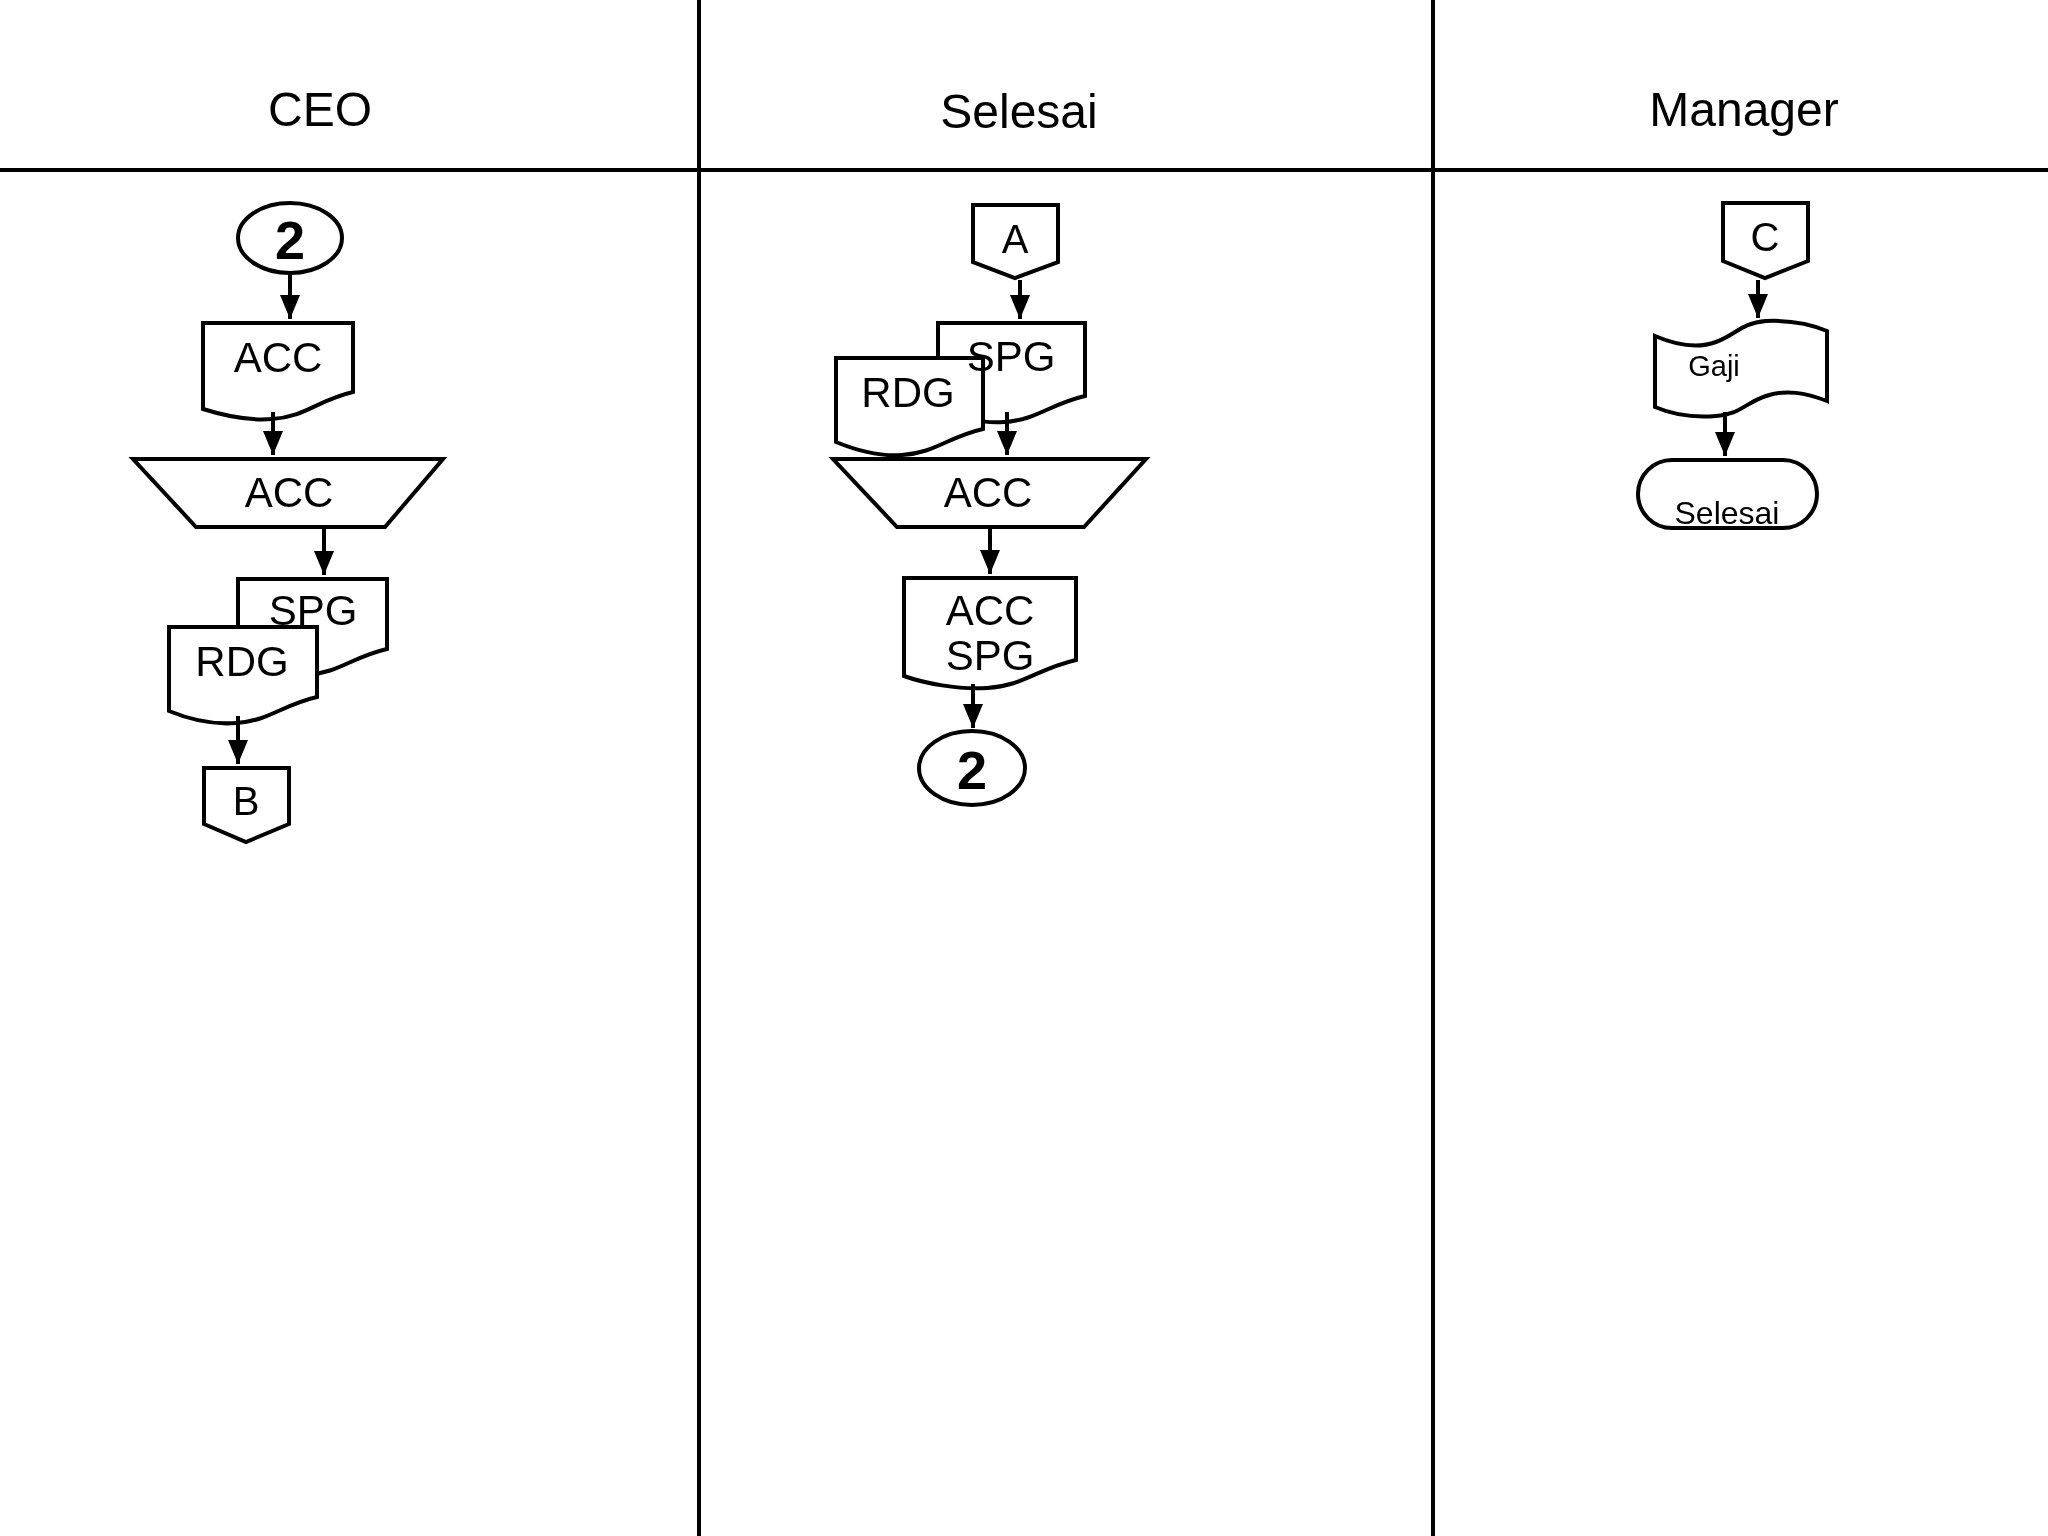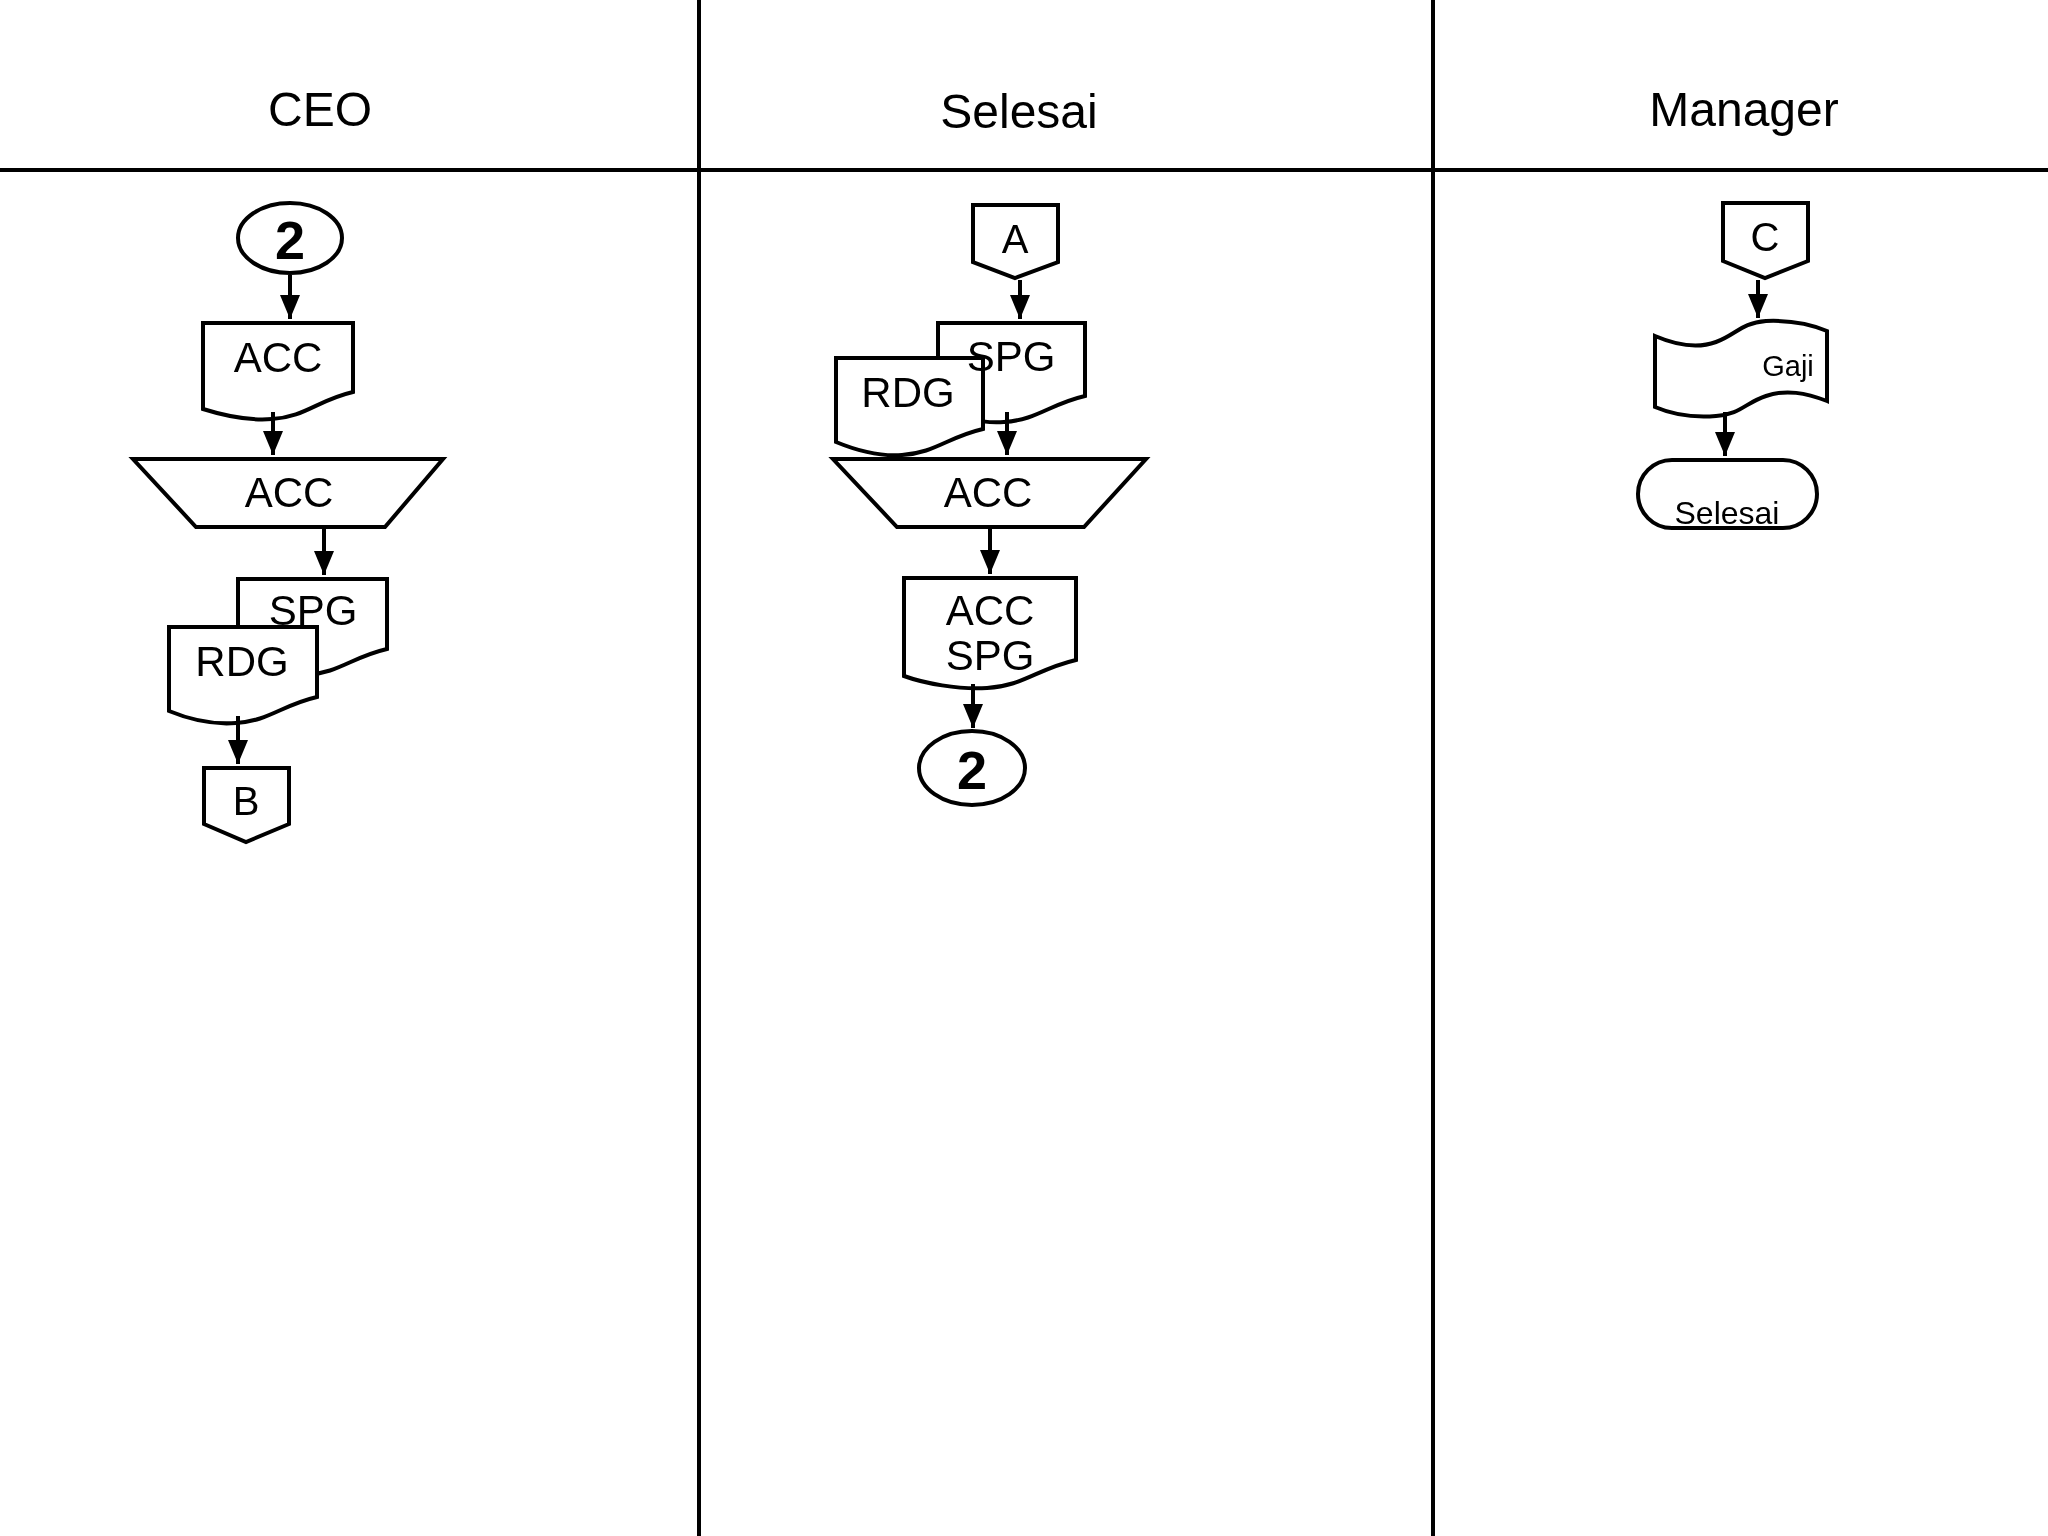--- a/index.html
+++ b/index.html
@@ -102,16 +102,16 @@
 
   <div class="lbl conn-letter" style="left:1015px;top:239px;">A</div>
   <div class="lbl shape-lbl" style="left:1011px;top:357px;">SPG</div>
   <div class="lbl shape-lbl" style="left:908px;top:393px;">RDG</div>
   <div class="lbl shape-lbl" style="left:988px;top:493px;">ACC</div>
   <div class="lbl shape-lbl" style="left:990px;top:611px;">ACC</div>
   <div class="lbl shape-lbl" style="left:990px;top:656px;">SPG</div>
   <div class="lbl conn-num" style="left:972px;top:770px;">2</div>
 
   <div class="lbl conn-letter" style="left:1765px;top:237px;">C</div>
-  <div class="lbl gaji-lbl" style="left:1788px;top:366px;">Gaji</div>
+  <div class="lbl gaji-lbl" style="left:1714px;top:366px;">Gaji</div>
   <div class="lbl term-lbl" style="left:1727px;top:495px;margin-top:18px;">Selesai</div>
 
 </div>
 
 </body></html>

